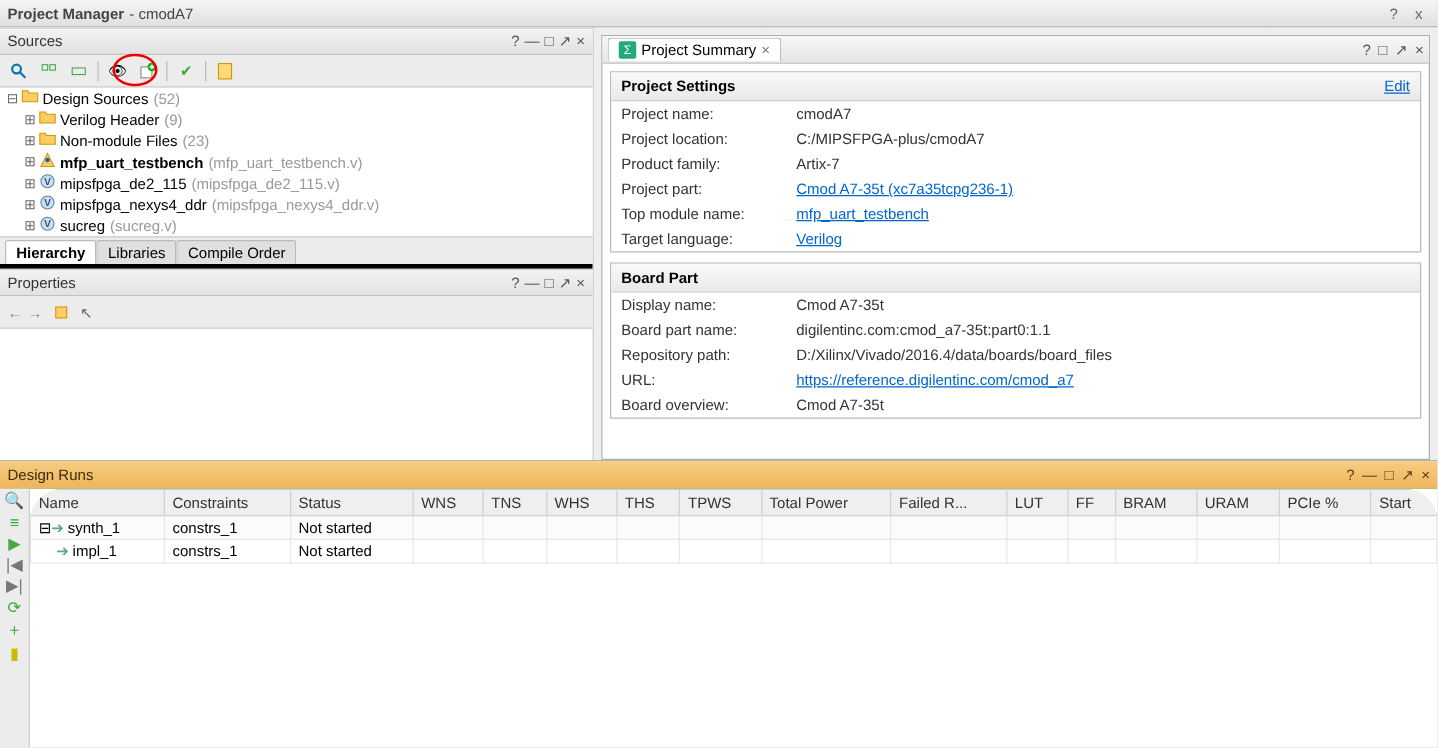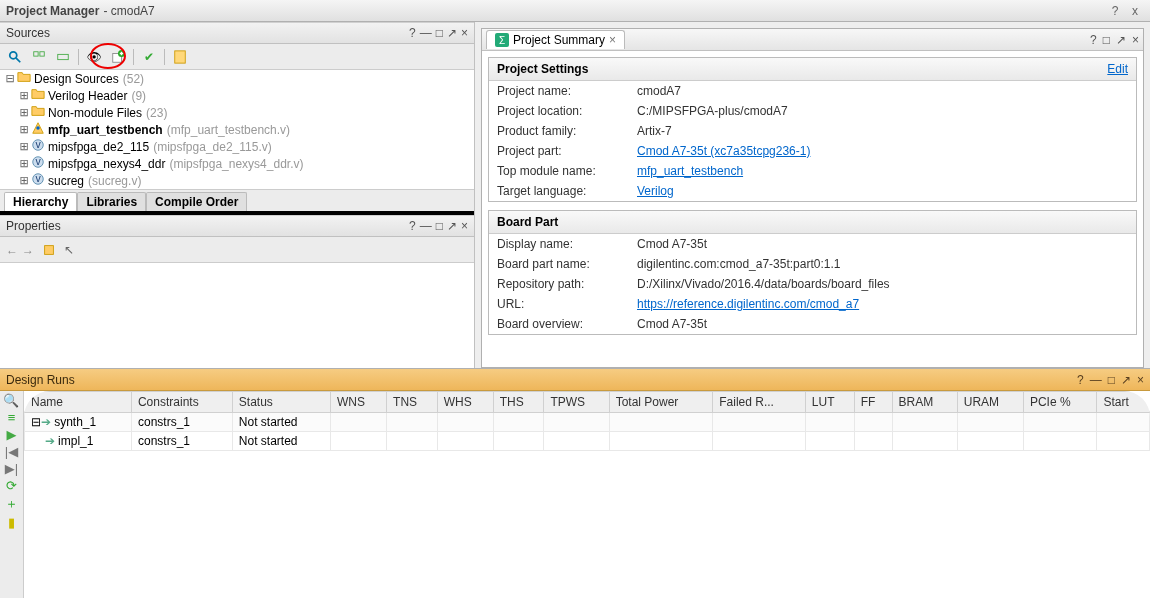--- a/index.html
+++ b/index.html
@@ -28,21 +28,21 @@
 .tree-area { flex: 1; overflow-y: auto; background: #fff; font-size: 12px; }
 .tree-row { display: flex; align-items: center; height: 17px; white-space: nowrap; padding-left: 4px; }
 .tree-row.l1 { padding-left: 18px; }
 .tree-row .exp { width: 12px; color: #666; cursor: pointer; text-align: center; font-size: 11px; }
 .tree-row .ic { width: 16px; margin-right: 2px; text-align: center; }
 .tree-row .txt { cursor: pointer; }
 .tree-row .bold { font-weight: bold; }
 .tree-row .grey { color: #999; margin-left: 4px; }
 
 .tab-strip { height: 22px; background: #ececec; border-top: 1px solid #ccc; display: flex; align-items: flex-end; padding-left: 4px; gap: 0; }
-.tab-strip .tab { padding: 2px 8px; border: 1px solid #bbb; background: #e0e0e0; cursor: pointer; border-top-left-radius: 2px; border-top-right-radius: 2px; border-bottom: none; font-weight: bold; }
+.tab-strip .tab { padding: 2px 8px; border: 1px solid #bbb; background: #e0e0e0; cursor: pointer; border-top-left-radius: 2px; border-top-right-radius: 2px; border-bottom: none; }
 .tab-strip .tab.active { background: #fff; font-weight: bold; }
 
 .prop-tools { height: 26px; background: #ececec; display: flex; align-items: center; padding: 0 6px; gap: 4px; border-bottom: 1px solid #ccc; }
 .prop-body { flex: 1; display: flex; align-items: center; justify-content: center; color: #999; background: #fafafa; border: 1px solid #ddd; margin: 4px; }
 
 .right-col { flex: 1; display: flex; flex-direction: column; background: #eee; min-width: 0; }
 .summary-panel { margin: 6px 6px 0 6px; border: 1px solid #b0b0b0; background: #fff; display: flex; flex-direction: column; flex: 1; min-height: 0; }
 .summary-tabs { height: 22px; background: linear-gradient(#f7f7f7,#e5e5e5); border-bottom: 1px solid #c0c0c0; display: flex; align-items: center; padding: 0 4px; }
 .summary-tabs .stab { background: #fff; border: 1px solid #bbb; border-bottom: none; padding: 2px 8px; display: flex; align-items: center; gap: 4px; border-top-left-radius: 3px; border-top-right-radius: 3px; }
 .summary-tabs .stab .stab-icon { background:#2a7; color:#fff; width:14px; height:14px; display:flex; align-items:center; justify-content:center; font-size:10px; border-radius:2px; }

